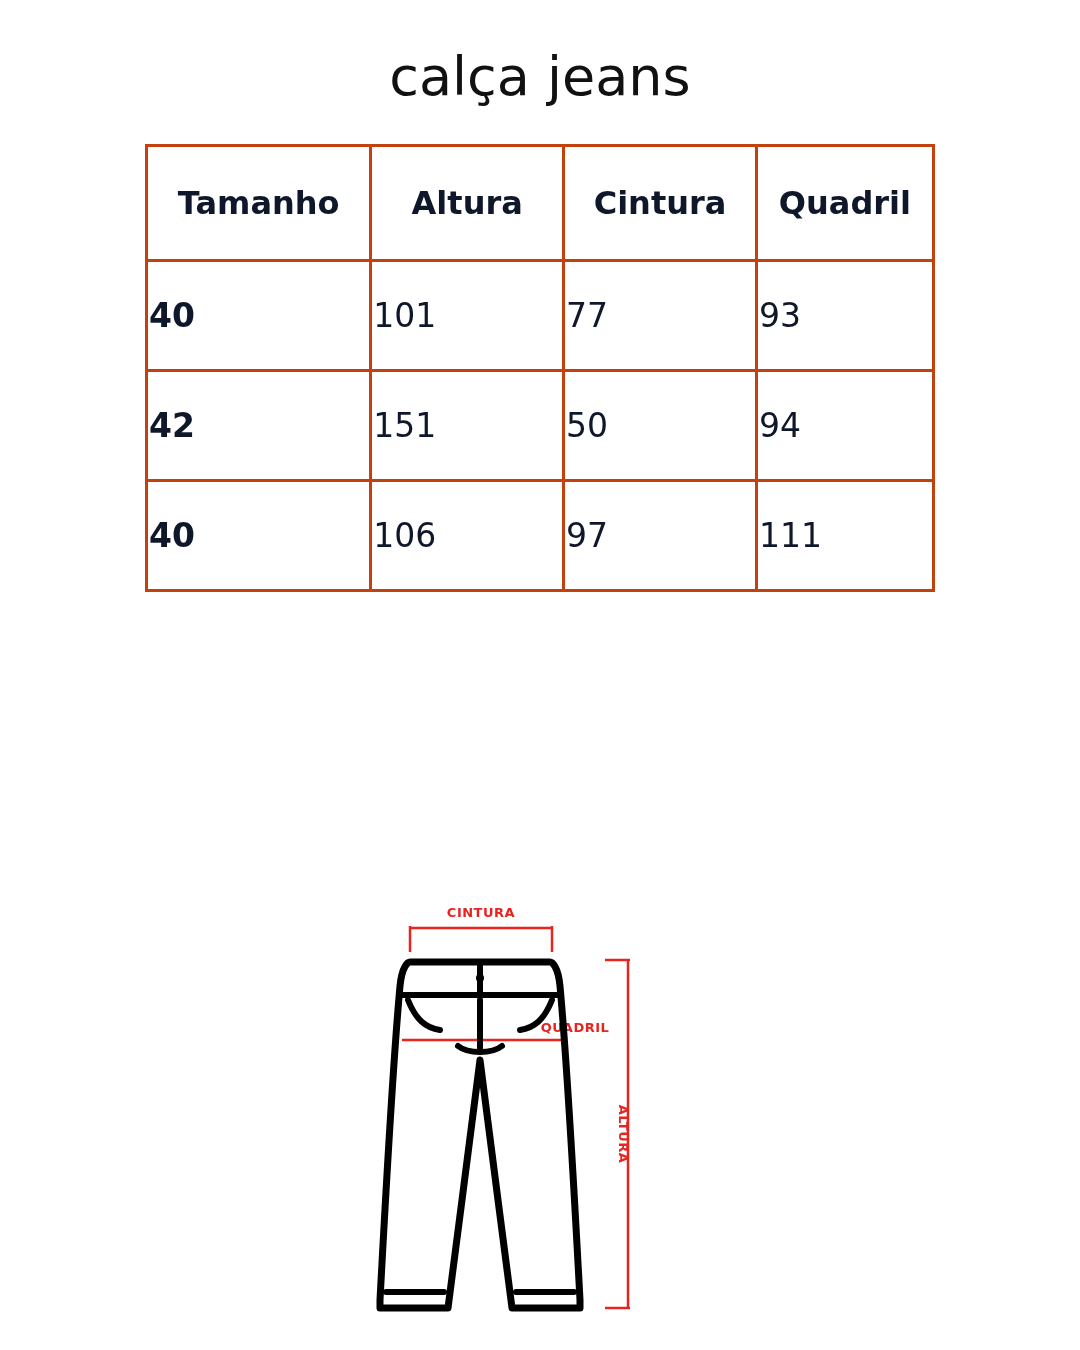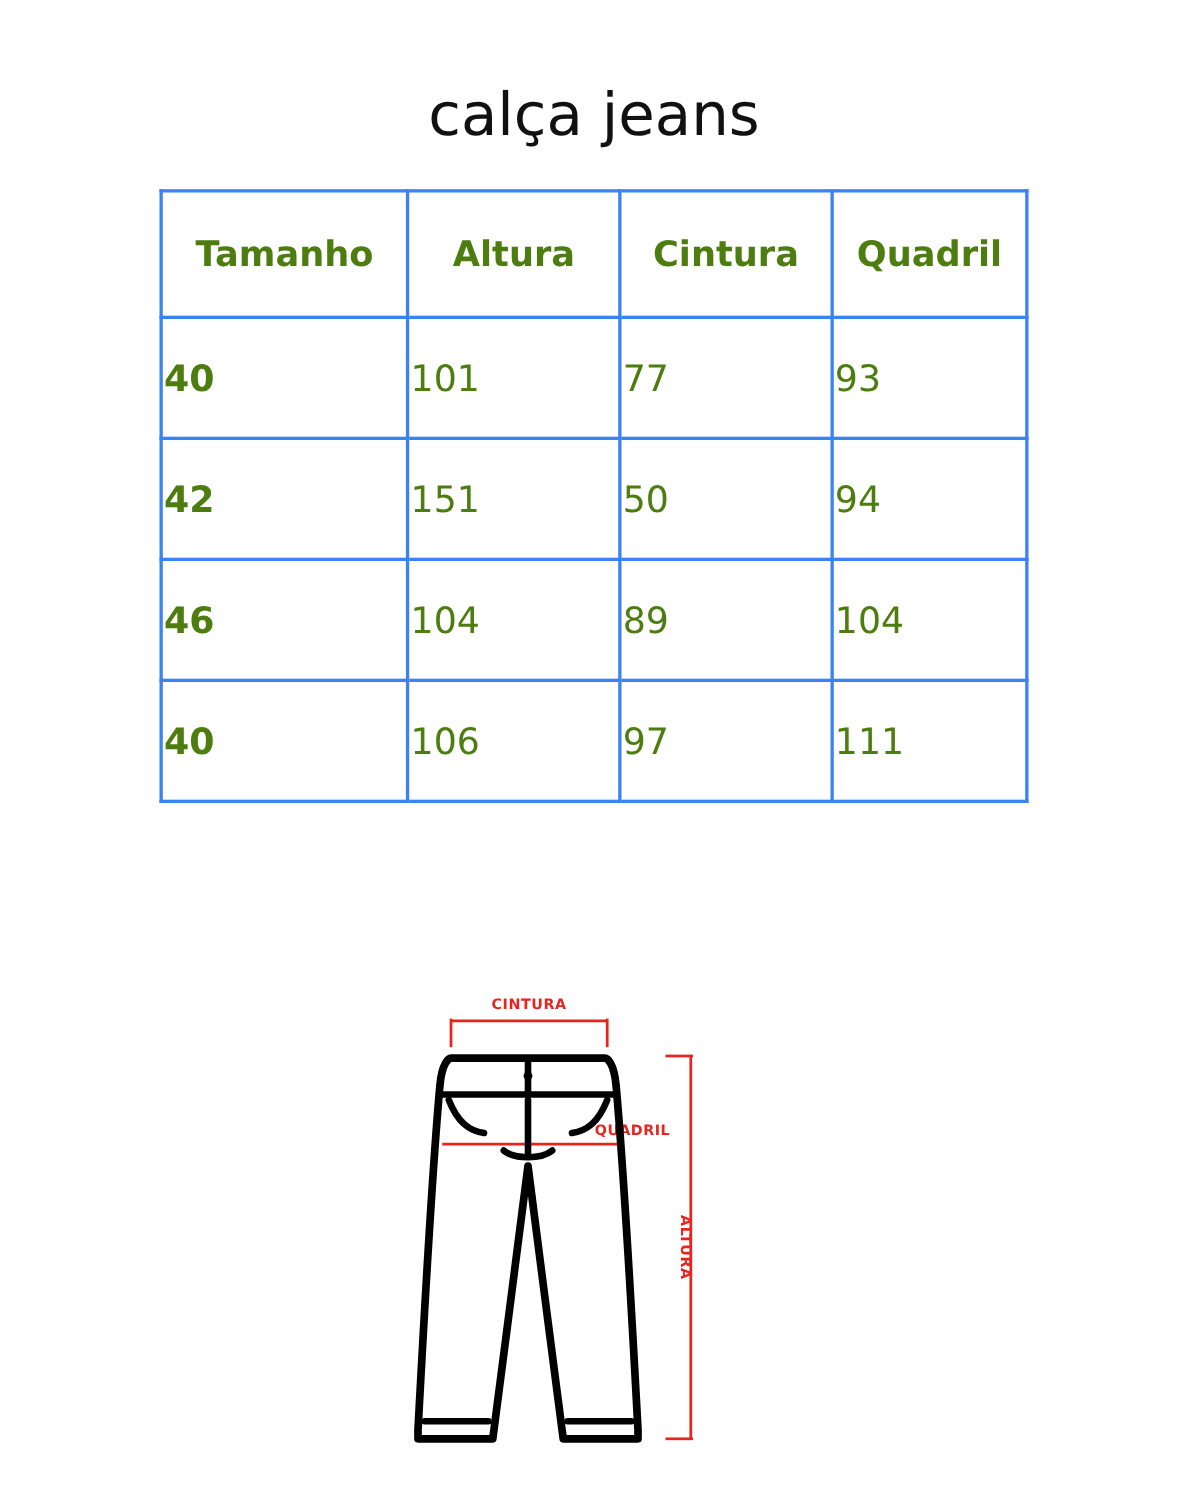--- a/index.html
+++ b/index.html
@@ -22,43 +22,43 @@
     position: relative;
   }
 
   .title {
     text-align: center;
     font-size: 54px;
     font-weight: 400;
     letter-spacing: 0px;
     color: #111111;
     margin: 0;
-    padding-top: 73px;
+    padding-top: 45px;
     font-family: "DejaVu Sans", sans-serif;
   }
 
   .table-wrap {
     margin: 36px auto 0 auto;
     width: 790px;
   }
 
   table.size-table {
     border-collapse: collapse;
     width: 100%;
     table-layout: fixed;
   }
 
   table.size-table th,
   table.size-table td {
-    border: 3px solid #3b82f6;
+    border: 3px solid #c2410c;
     vertical-align: middle;
     height: 105px;
     font-size: 33px;
     font-weight: 400;
-    color: #4d7c0f;
+    color: #0f172a;
   }
 
   table.size-table th {
     font-weight: 700;
     font-size: 32px;
     height: 110px;
   }
 
   table.size-table td.size-cell {
     font-weight: 700;
@@ -120,26 +120,20 @@
           <td class="size-cell">40</td>
           <td>101</td>
           <td>77</td>
           <td>93</td>
         </tr>
         <tr>
           <td class="size-cell">42</td>
           <td>151</td>
           <td>50</td>
           <td>94</td>
-        </tr>
-        <tr>
-          <td class="size-cell">46</td>
-          <td>104</td>
-          <td>89</td>
-          <td>104</td>
         </tr>
         <tr>
           <td class="size-cell">40</td>
           <td>106</td>
           <td>97</td>
           <td>111</td>
         </tr>
       </tbody>
     </table>
   </div>

